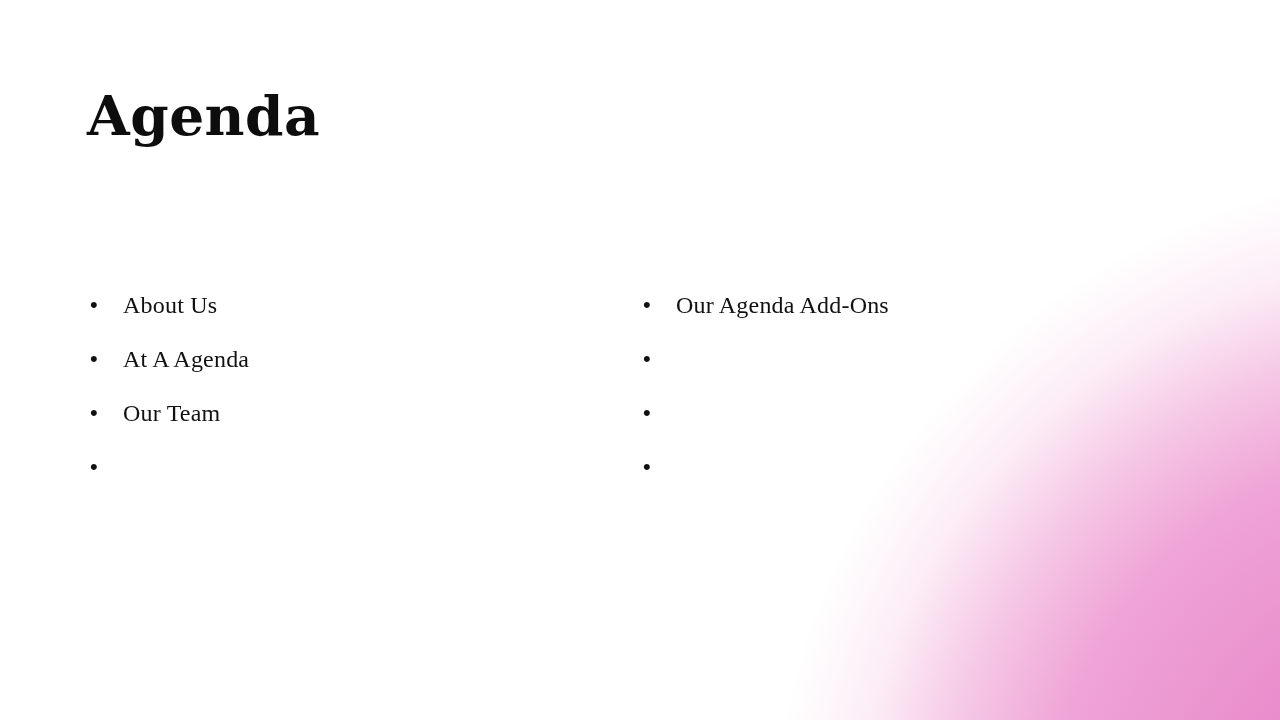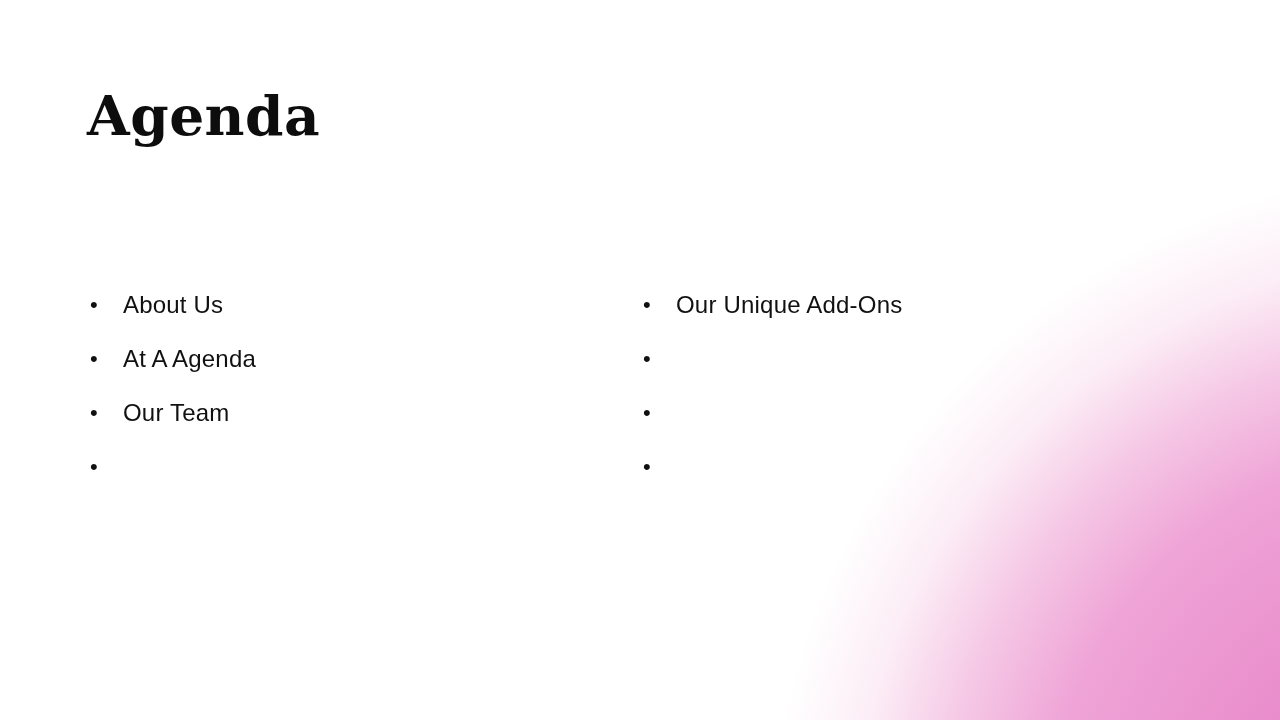--- a/index.html
+++ b/index.html
@@ -68,20 +68,21 @@
     width: 35px;
     flex: 0 0 35px;
     padding-left: 2px;
     font-size: 22px;
     color: #111111;
   }
 
   .li-text {
     display: inline-block;
     white-space: nowrap;
+    font-family: Liberation Serif, serif;
   }
 </style>
 </head>
 <body>
 
 <div class="slide">
 
   <div class="corner-gradient"></div>
 
   <h1 class="title">Agenda</h1>
@@ -100,21 +101,21 @@
       <span class="li-text">Our Team</span>
     </li>
     <li>
       <span class="bullet">•</span>
     </li>
   </ul>
 
   <ul class="bullet-col col-right">
     <li>
       <span class="bullet">•</span>
-      <span class="li-text">Our Unique Add-Ons</span>
+      <span class="li-text">Our Agenda Add-Ons</span>
     </li>
     <li>
       <span class="bullet">•</span>
     </li>
     <li>
       <span class="bullet">•</span>
     </li>
     <li>
       <span class="bullet">•</span>
     </li>

